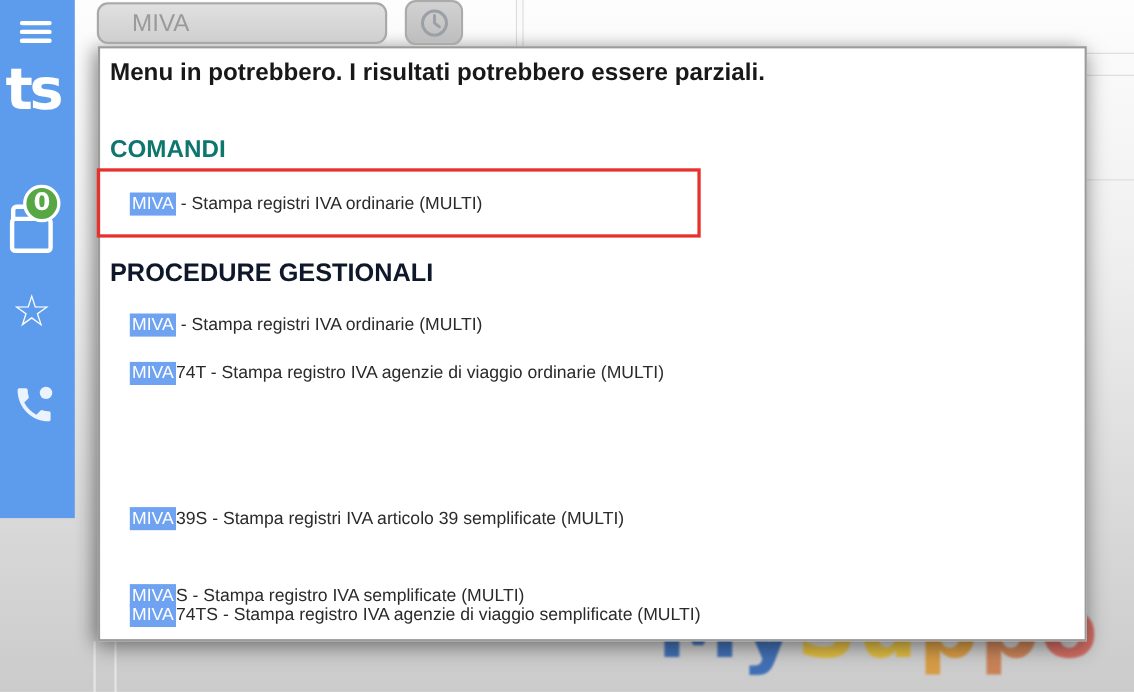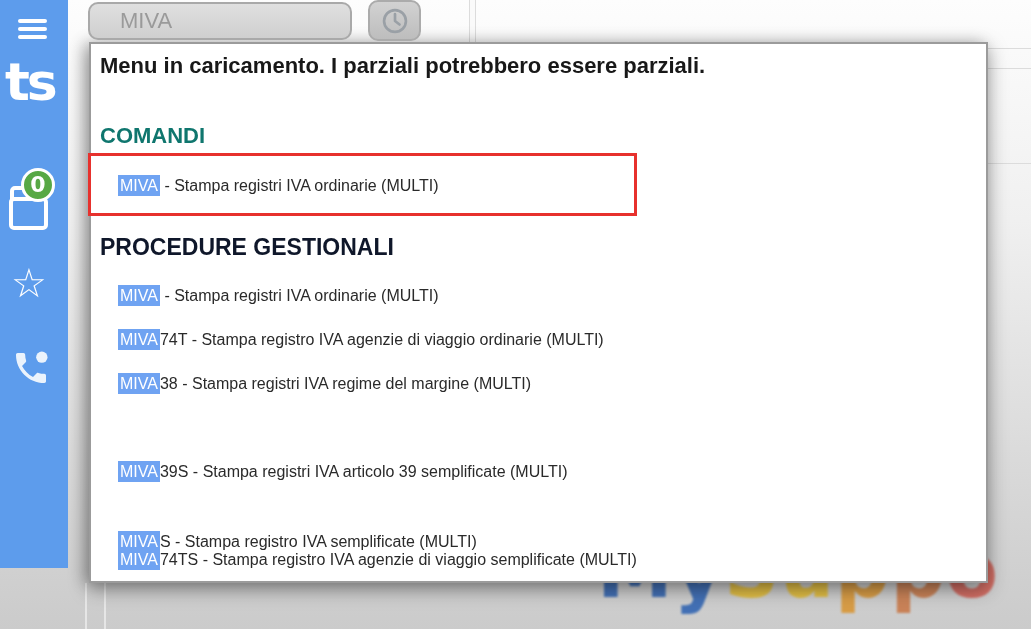--- a/index.html
+++ b/index.html
@@ -13,21 +13,21 @@
     background:#fafafa; border-left:1px solid #dcdcdc; border-right:1px solid #dcdcdc;}
   .right-line{position:absolute; left:988px; width:43px; height:1px; background:#dcdcdc;}
   .below-line{position:absolute; top:583px; width:2px; height:46px; background:rgba(255,255,255,.5);}
   
   .watermark{
     position:absolute; left:597px; top:526px; z-index:1;
     font-family:"DejaVu Sans", sans-serif; font-weight:bold; font-size:76px;
     letter-spacing:1px; filter:blur(1.2px); opacity:.95; white-space:nowrap;
   }
   
-  .sidebar{position:absolute; left:0; top:0; width:68px; height:568px; z-index:10; background:#5d9cec;}
+  .sidebar{position:absolute; left:0; top:0; width:68px; height:471px; z-index:10; background:#5d9cec;}
   .hamburger{position:absolute; left:18px; top:19px; width:30px; cursor:pointer;}
   .hamburger .bar{width:29px; height:4px; border-radius:2px; background:#fff; margin-bottom:4px;}
   .ts-logo{position:absolute; left:5px; top:52px; font-family:"DejaVu Sans",sans-serif;
     font-weight:bold; font-size:52px; color:#fff; letter-spacing:-3px;}
   .copy-wrap{position:absolute; left:6px; top:166px; width:56px; height:66px;}
   .badge{position:absolute; left:15px; top:2px; width:28px; height:28px; border-radius:50%;
     background:#57a845; border:3px solid #fff; color:#fff; font-weight:bold; font-size:22px;
     text-align:center; line-height:27px; font-family:"DejaVu Sans",sans-serif;}
   .star{position:absolute; left:11px; top:263px; font-size:40px; color:#fff; line-height:40px;}
   .phone-wrap{position:absolute; left:11px; top:348px; width:40px; height:40px; opacity:.88;}
@@ -101,41 +101,38 @@
 
   <input class="search-input" type="text" readonly="" value="MIVA" style="">
   <button class="clock-btn">
     <svg width="32" height="32" viewBox="0 0 24 24">
       <circle cx="12" cy="12" r="8.2" fill="none" stroke="#9aa0a6" stroke-width="2"></circle>
       <path d="M12 12 V6.8 M12 12 l3.4 2.6" fill="none" stroke="#9aa0a6" stroke-width="2" stroke-linecap="round"></path>
     </svg>
   </button>
 
   <div class="panel">
-    <div class="msg">Menu in caricamento. I parziali potrebbero essere parziali.</div>
+    <div class="msg">Menu in potrebbero. I risultati potrebbero essere parziali.</div>
 
     <div class="sec-comandi" style="color: #0f766e;">COMANDI</div>
 
     <div class="annotation" style="border-color: rgb(231, 49, 45);"></div>
 
     <div class="item i0">
       <span class="hl" style="background-color: rgb(111, 163, 242);">MIVA</span><span> - Stampa registri IVA ordinarie (MULTI)</span>
     </div>
 
     <div class="sec-proc">PROCEDURE GESTIONALI</div>
 
     <div class="item p0">
       <span class="hl" style="background-color: rgb(111, 163, 242);">MIVA</span><span> - Stampa registri IVA ordinarie (MULTI)</span>
     </div>
     <div class="item p1">
       <span class="hl" style="background-color: rgb(111, 163, 242);">MIVA</span><span>74T - Stampa registro IVA agenzie di viaggio ordinarie (MULTI)</span>
     </div>
-    <div class="item p2">
-      <span class="hl" style="background-color: rgb(111, 163, 242);">MIVA</span><span>38 - Stampa registri IVA regime del margine (MULTI)</span>
-    </div>
     <div class="item p4">
       <span class="hl" style="background-color: rgb(111, 163, 242);">MIVA</span><span>39S - Stampa registri IVA articolo 39 semplificate (MULTI)</span>
     </div>
     <div class="item p5">
       <span class="hl" style="background-color: rgb(111, 163, 242);">MIVA</span><span>S - Stampa registro IVA semplificate (MULTI)</span>
     </div>
     <div class="item p6">
       <span class="hl" style="background-color: rgb(111, 163, 242);">MIVA</span><span>74TS - Stampa registro IVA agenzie di viaggio semplificate (MULTI)</span>
     </div>
   </div>

